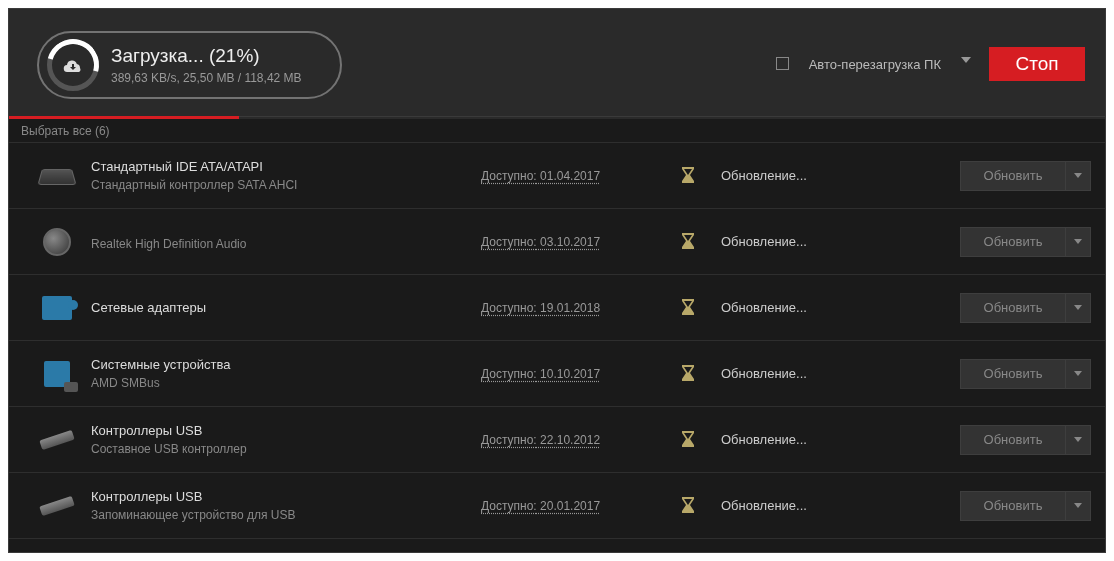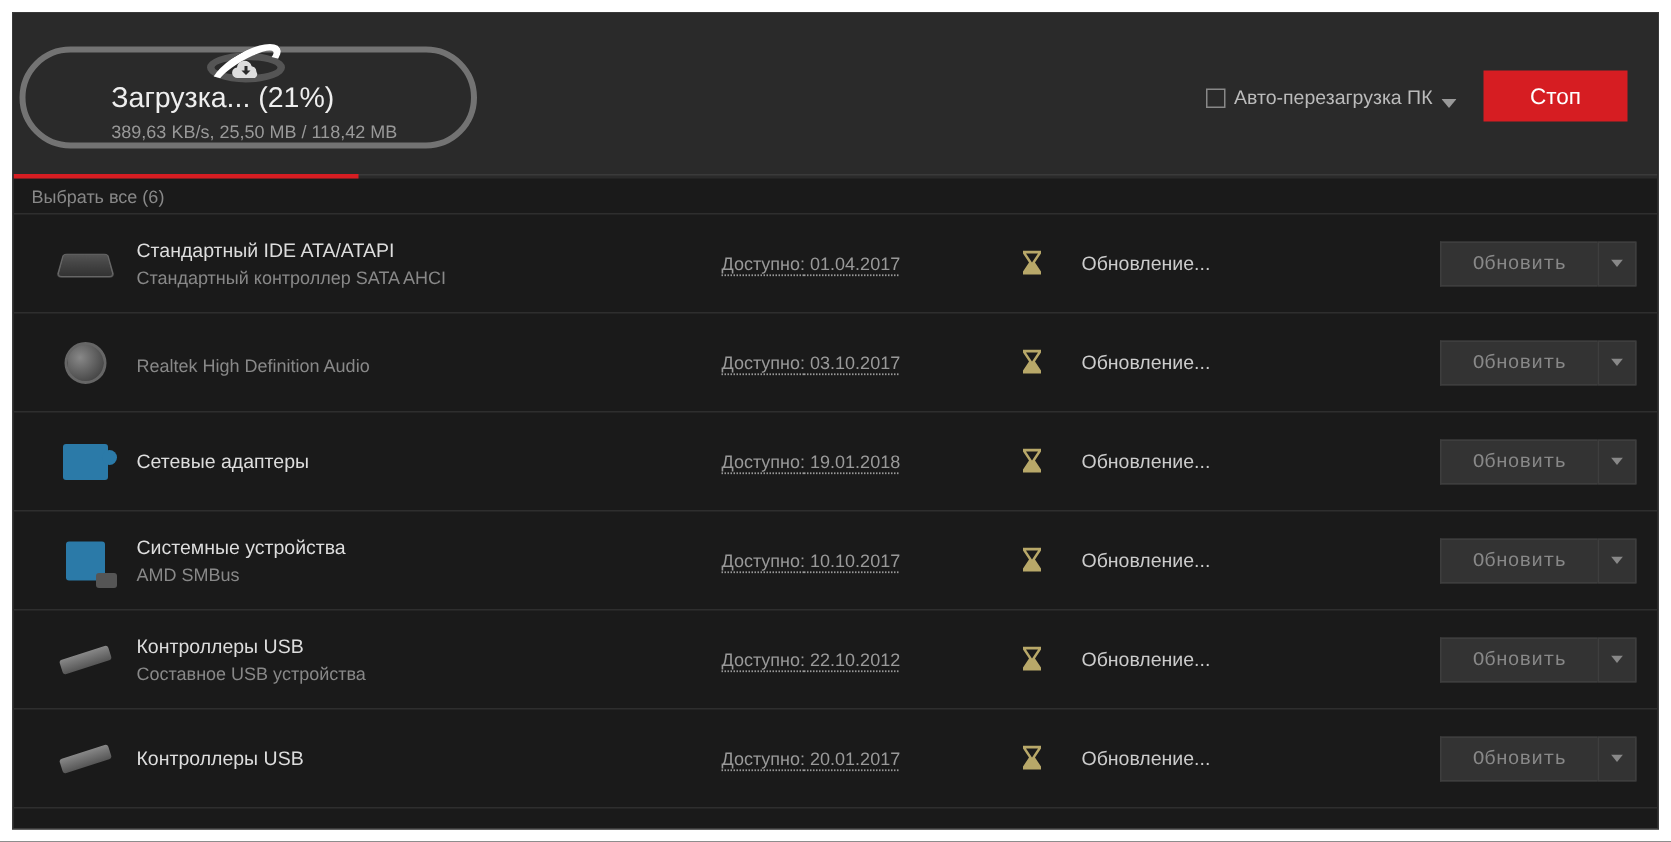--- a/index.html
+++ b/index.html
@@ -18,28 +18,27 @@
 .header {
   height: 110px;
   background: #2a2a2a;
   display: flex;
   align-items: center;
   padding: 0 20px;
   position: relative;
 }
 .hl-wrap {
   position: absolute;
-  left: 4px; top: 22px;
+  left: 28px; top: 22px;
   width: 305px; height: 68px;
-  border: 4px solid #737373;
+  border: 2px solid #737373;
   border-radius: 34px;
   display: flex;
   align-items: center;
   padding-left: 8px;
-  flex-direction: column;
 }
 .dl-icon {
   width: 52px; height: 52px;
   position: relative;
   margin-right: 12px;
 }
 .dl-icon .ring-bg {
   position: absolute; inset: 0;
   border-radius: 50%;
   border: 5px solid #555;
@@ -60,29 +59,29 @@
 }
 .hl-text .t1 { color: #eee; font-size: 19px; }
 .hl-text .t2 { color: #999; font-size: 12px; margin-top: 4px; }
 
 .header-right {
   margin-left: auto;
   display: flex;
   align-items: center;
   gap: 18px;
 }
-.chk-row { display: flex; align-items: flex-end; gap: 6px; color: #bbb; font-size: 13px; cursor: pointer; }
+.chk-row { display: flex; align-items: flex-start; gap: 20px; color: #bbb; font-size: 13px; cursor: pointer; }
 .chk-box { width: 13px; height: 13px; border: 1px solid #888; display: inline-block; }
 .chev { width: 10px; height: 6px; fill: #999; }
 
 .stop-btn {
   width: 96px; height: 34px;
   background: #d61d22;
   color: #fff;
-  font-size: 15px;
+  font-size: 19px;
   border: none;
   cursor: pointer;
   display: flex; align-items: center; justify-content: center;
 }
 
 .progress-line {
   position: absolute; bottom: 0; left: 0;
   width: 21%; height: 3px;
   background: #d61d22;
 }
@@ -135,21 +134,20 @@
 .hourglass { width: 14px; height: 18px; fill: #b8a869; }
 .drow .actions { margin-left: auto; display: flex; }
 .upd-btn {
   width: 105px; height: 30px;
   background: #333;
   color: #888;
   font-size: 13px;
   border: 1px solid #3e3e3e;
   border-right: none;
   cursor: pointer;
-  font-family: Liberation Mono, monospace;
 }
 .upd-dd {
   width: 26px; height: 30px;
   background: #333;
   border: 1px solid #3e3e3e;
   display: flex; align-items: center; justify-content: center;
   cursor: pointer;
 }
 .upd-dd svg { width: 8px; height: 5px; fill: #888; }
 
@@ -298,21 +296,21 @@
             </svg>
           </div>
         </div>
       </div>
       <div class="drow">
         <div class="dicon">
           <div class="ic-usb"></div>
         </div>
         <div class="names">
           <div class="n1">Контроллеры USB</div>
-          <div class="n2">Составное USB устройства</div>
+          <div class="n2">Составное USB контроллер</div>
         </div>
         <div class="avail"><span>Доступно:</span> <span>22.10.2012</span></div>
         <div class="status">
           <svg class="hourglass" viewBox="0 0 14 18">
             <path d="M1 0h12v2l-4 6 4 6v2H1v-2l4-6-4-6V0zm2 2l4 6 4-6H3z"></path>
           </svg>
           <span>Обновление...</span>
         </div>
         <div class="actions">
           <button class="upd-btn">Обновить</button>
@@ -322,20 +320,21 @@
             </svg>
           </div>
         </div>
       </div>
       <div class="drow">
         <div class="dicon">
           <div class="ic-usb"></div>
         </div>
         <div class="names">
           <div class="n1">Контроллеры USB</div>
+          <div class="n2">Запоминающее устройство для USB</div>
         </div>
         <div class="avail"><span>Доступно:</span> <span>20.01.2017</span></div>
         <div class="status">
           <svg class="hourglass" viewBox="0 0 14 18">
             <path d="M1 0h12v2l-4 6 4 6v2H1v-2l4-6-4-6V0zm2 2l4 6 4-6H3z"></path>
           </svg>
           <span>Обновление...</span>
         </div>
         <div class="actions">
           <button class="upd-btn">Обновить</button>

